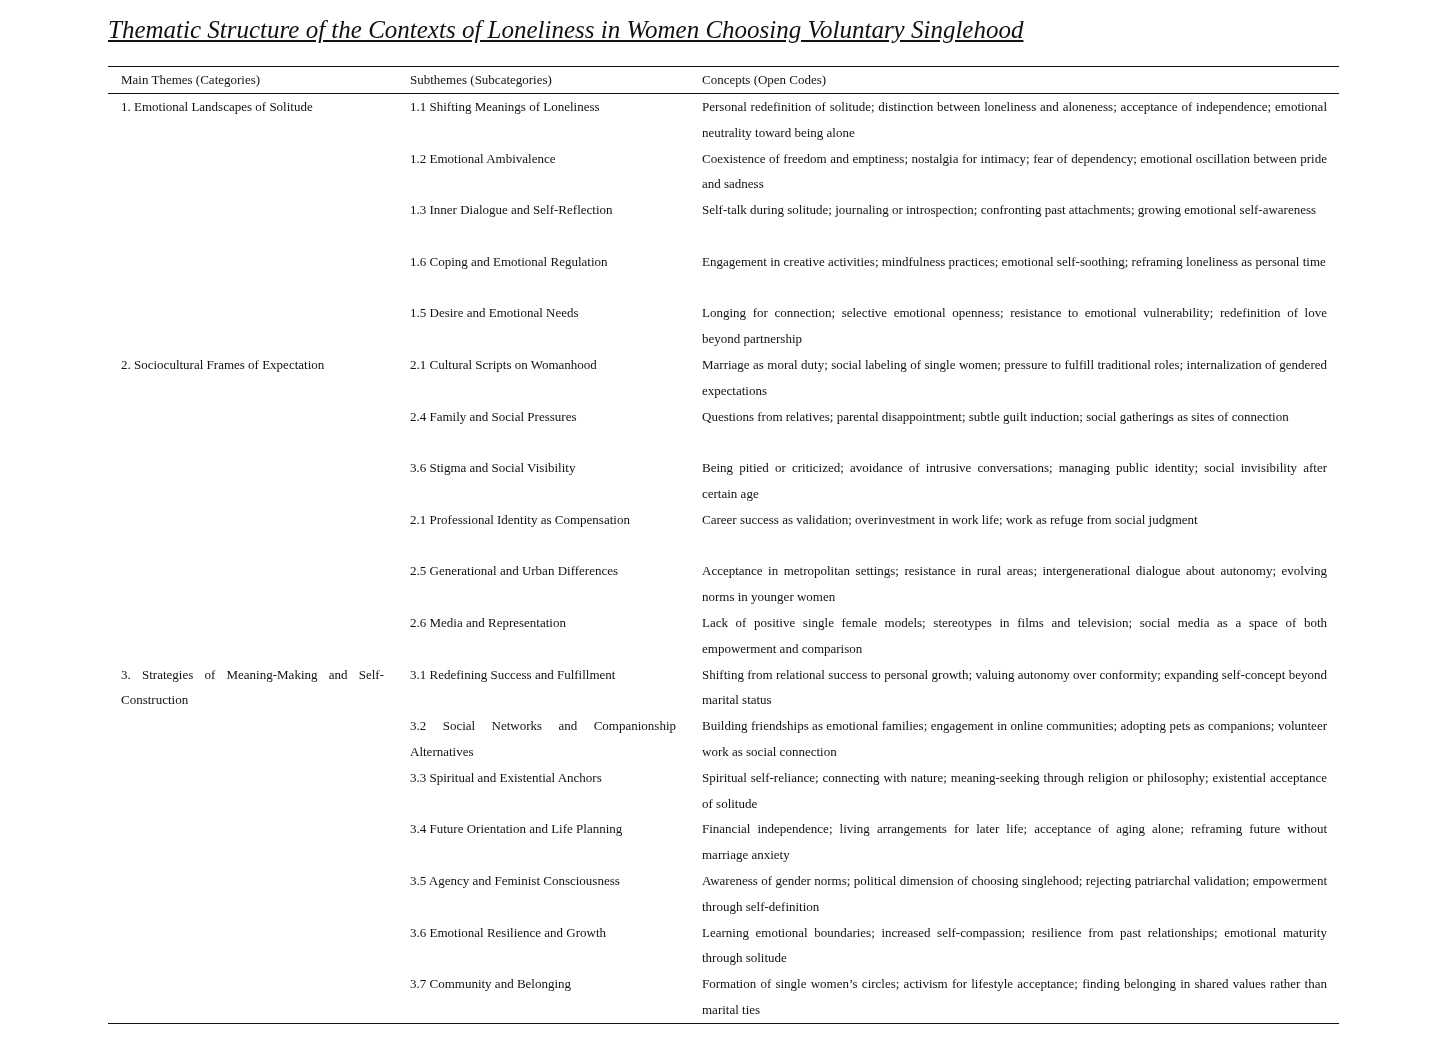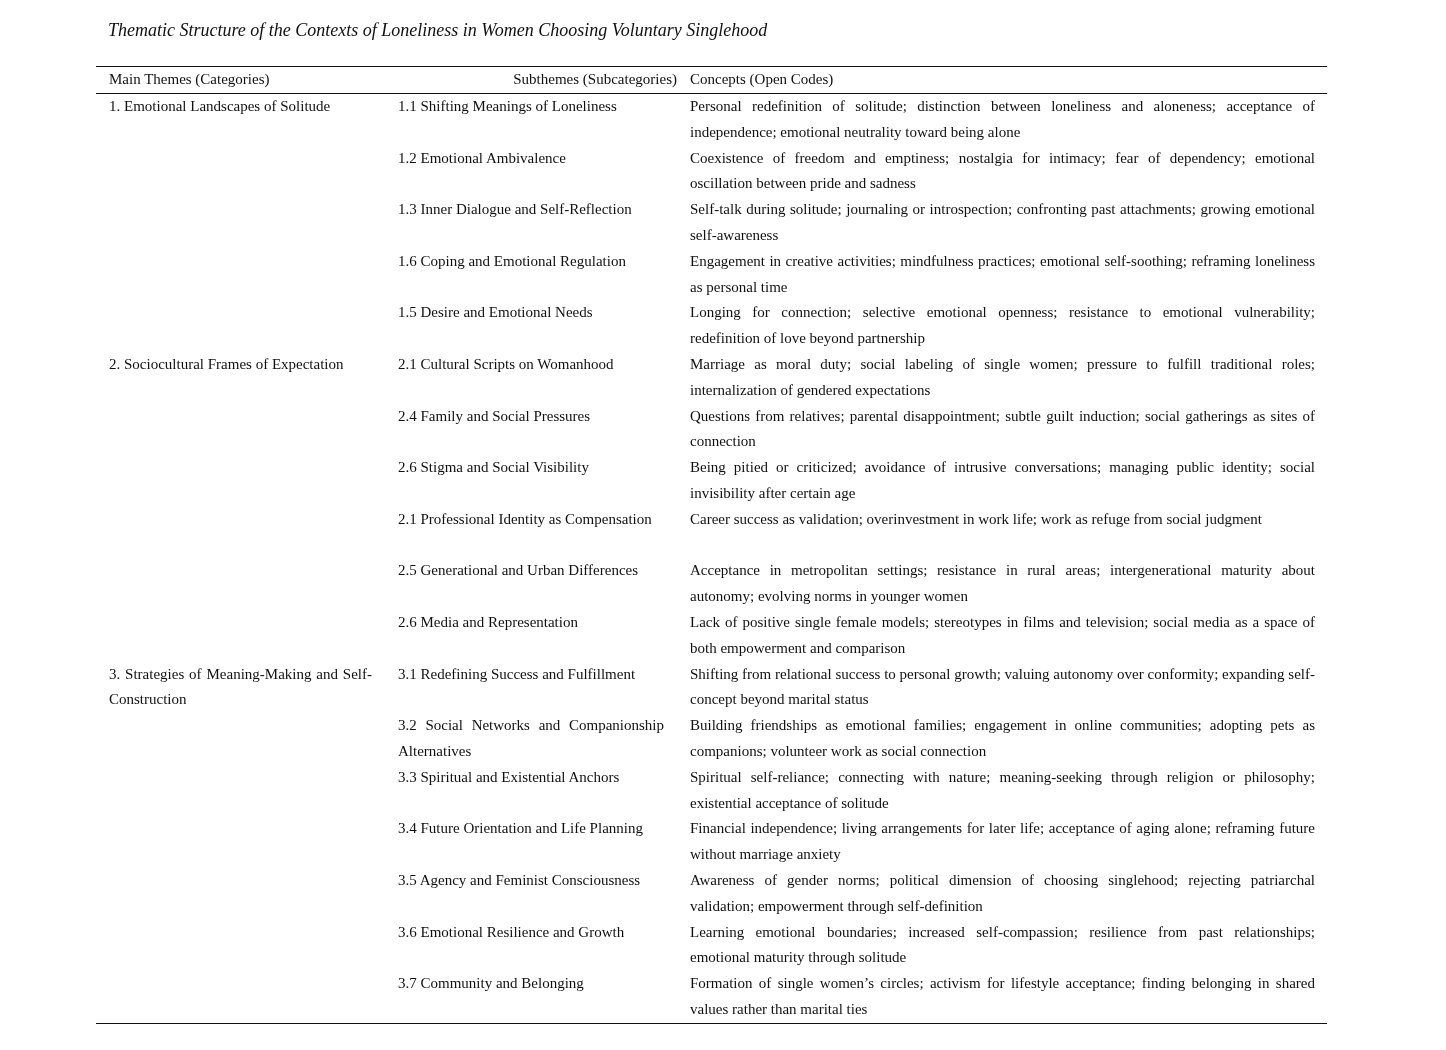--- a/index.html
+++ b/index.html
@@ -2,37 +2,37 @@
 <html><head>
 <meta charset="utf-8">
 <style>
   html, body { margin: 0; padding: 0; background: #ffffff; }
   body {
     width: 1446px; height: 1050px; position: relative; overflow: hidden;
     font-family: "Liberation Serif", serif; color: #111111;
   }
   .caption {
     position: absolute; left: 108px; top: 16px;
-    font-style: italic; font-size: 18px; line-height: 28px; white-space: nowrap;
+    font-style: italic; font-size: 25px; line-height: 28px; white-space: nowrap; text-decoration: underline;
   }
   .tbl {
-    position: absolute; left: 96px; top: 66px; width: 1231px;
+    position: absolute; left: 108px; top: 66px; width: 1231px;
     border-collapse: collapse; table-layout: fixed;
-    font-size: 15px; line-height: 25.8px;
+    font-size: 13px; line-height: 25.8px;
   }
   .tbl col.c1 { width: 289px; }
   .tbl col.c2 { width: 292px; }
   .tbl col.c3 { width: 650px; }
   .tbl thead tr { border-top: 1.5px solid #111; border-bottom: 1.5px solid #111; }
   .tbl tbody { border-bottom: 1.5px solid #111; }
   .tbl th {
     font-weight: normal; text-align: left; padding: 0; height: 26px; vertical-align: middle;
   }
   .tbl th.h1 { padding-left: 13px; }
-  .tbl th.h2 { padding-left: 13px; text-align: right; }
+  .tbl th.h2 { padding-left: 13px; }
   .tbl th.h3 { padding-left: 13px; font-family: Liberation Serif, serif; }
   .tbl td { padding: 0; vertical-align: top; }
   .tbl td.theme { padding-left: 13px; padding-right: 13px; text-align: justify; }
   .tbl td.sub { padding-left: 13px; padding-right: 13px; text-align: justify; }
   .tbl td.con { padding-left: 13px; padding-right: 12px; text-align: justify; }
   .cell { display: block; min-height: 51.6px; }
 </style>
 </head>
 <body>
 
@@ -105,40 +105,40 @@
       <tr>
         <td class="sub">
           <span class="cell">2.4 Family and Social Pressures</span>
         </td>
         <td class="con">
           <span class="cell">Questions from relatives; parental disappointment; subtle guilt induction; social gatherings as sites of connection</span>
         </td>
       </tr>
       <tr>
         <td class="sub">
-          <span class="cell">2.6 Stigma and Social Visibility</span>
+          <span class="cell">3.6 Stigma and Social Visibility</span>
         </td>
         <td class="con">
           <span class="cell">Being pitied or criticized; avoidance of intrusive conversations; managing public identity; social invisibility after certain age</span>
         </td>
       </tr>
       <tr>
         <td class="sub">
           <span class="cell">2.1 Professional Identity as Compensation</span>
         </td>
         <td class="con">
           <span class="cell">Career success as validation; overinvestment in work life; work as refuge from social judgment</span>
         </td>
       </tr>
       <tr>
         <td class="sub">
           <span class="cell">2.5 Generational and Urban Differences</span>
         </td>
         <td class="con">
-          <span class="cell">Acceptance in metropolitan settings; resistance in rural areas; intergenerational maturity about autonomy; evolving norms in younger women</span>
+          <span class="cell">Acceptance in metropolitan settings; resistance in rural areas; intergenerational dialogue about autonomy; evolving norms in younger women</span>
         </td>
       </tr>
       <tr>
         <td class="sub">
           <span class="cell">2.6 Media and Representation</span>
         </td>
         <td class="con">
           <span class="cell">Lack of positive single female models; stereotypes in films and television; social media as a space of both empowerment and comparison</span>
         </td>
       </tr>

